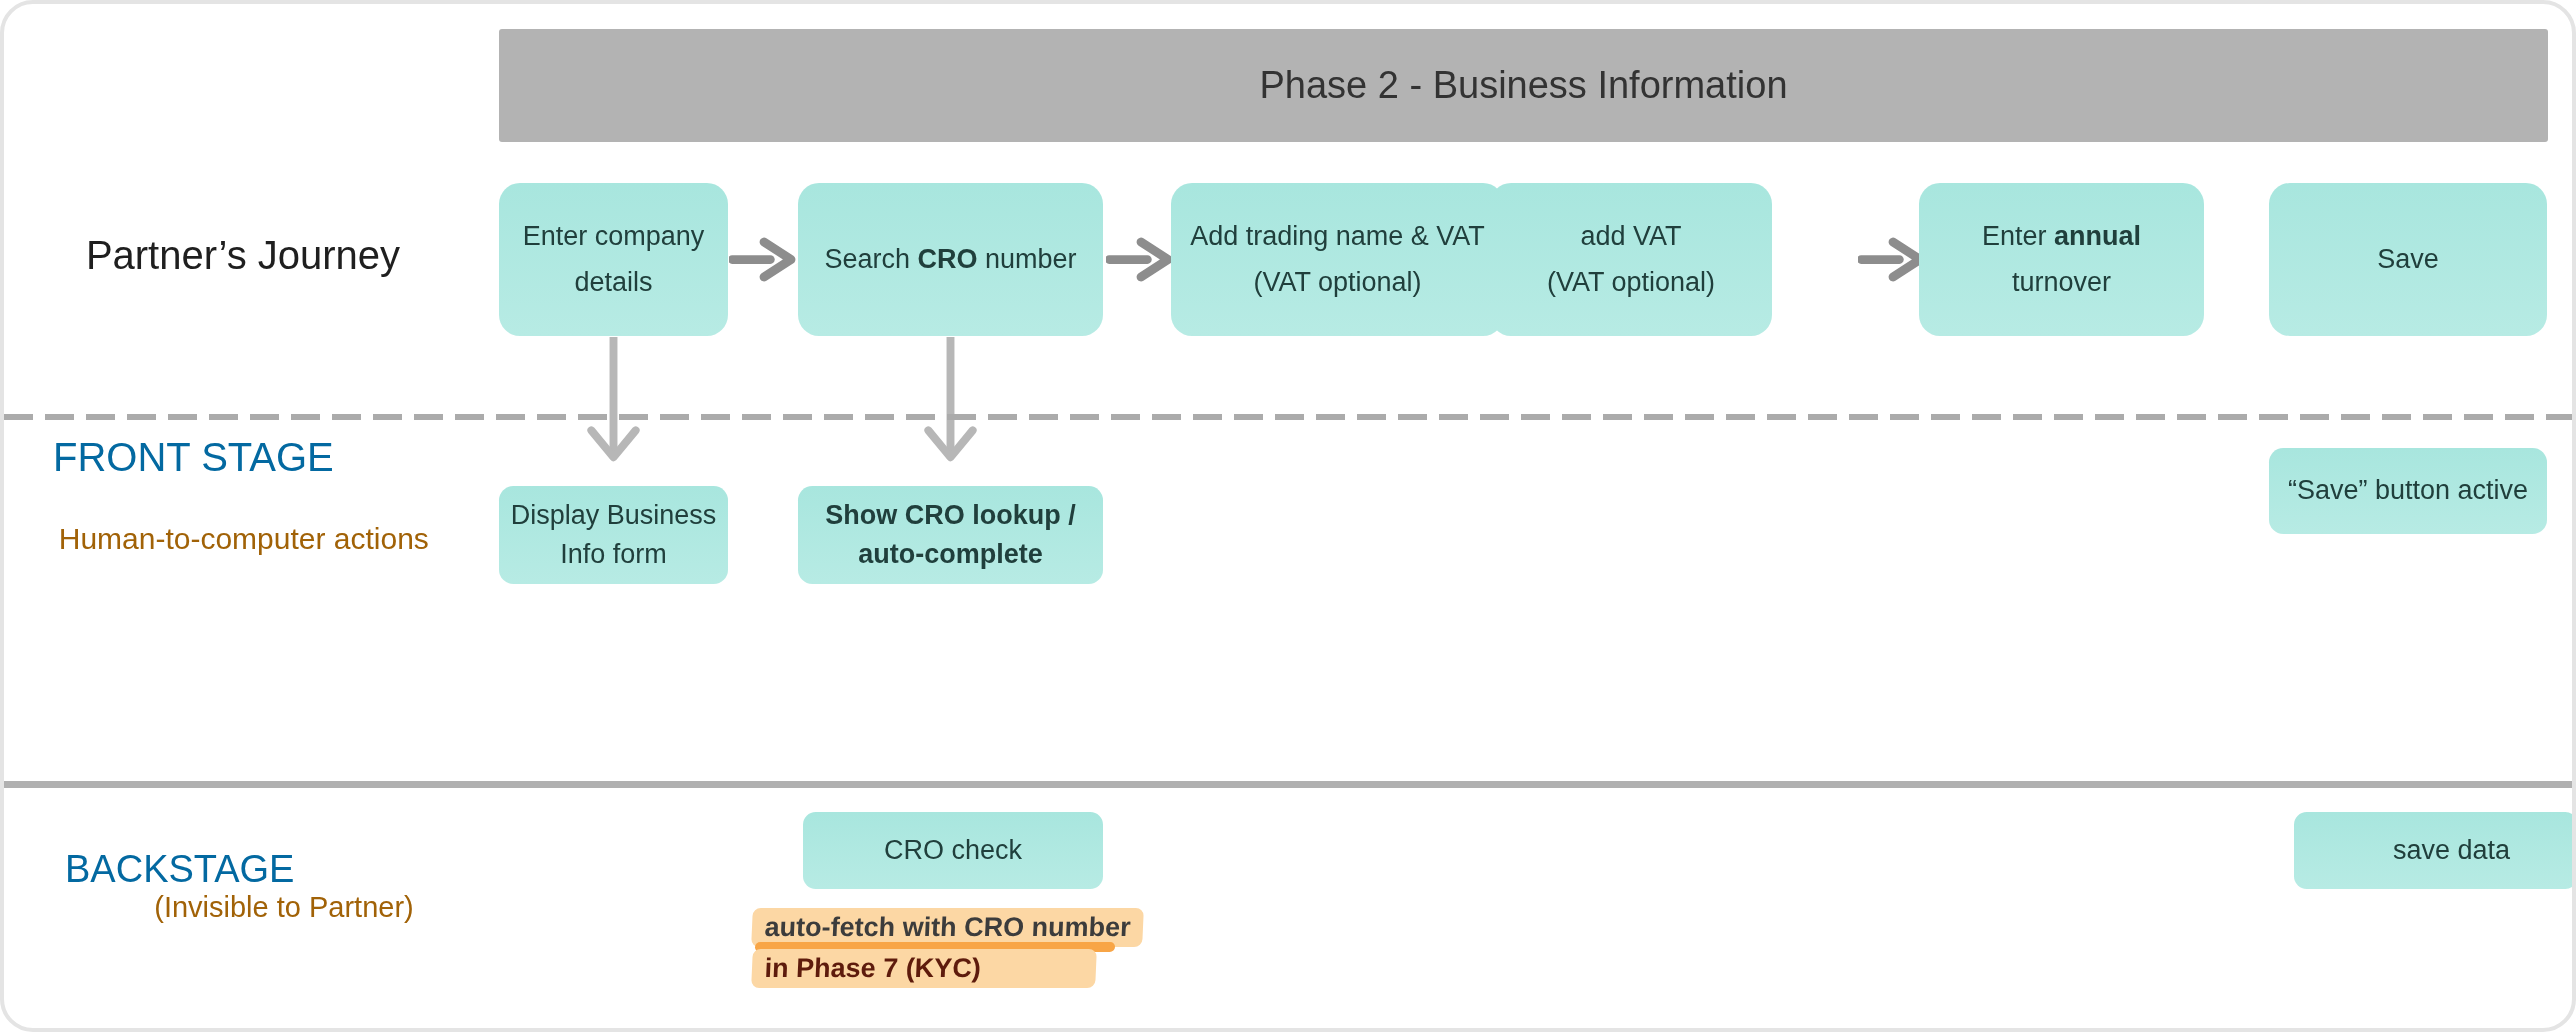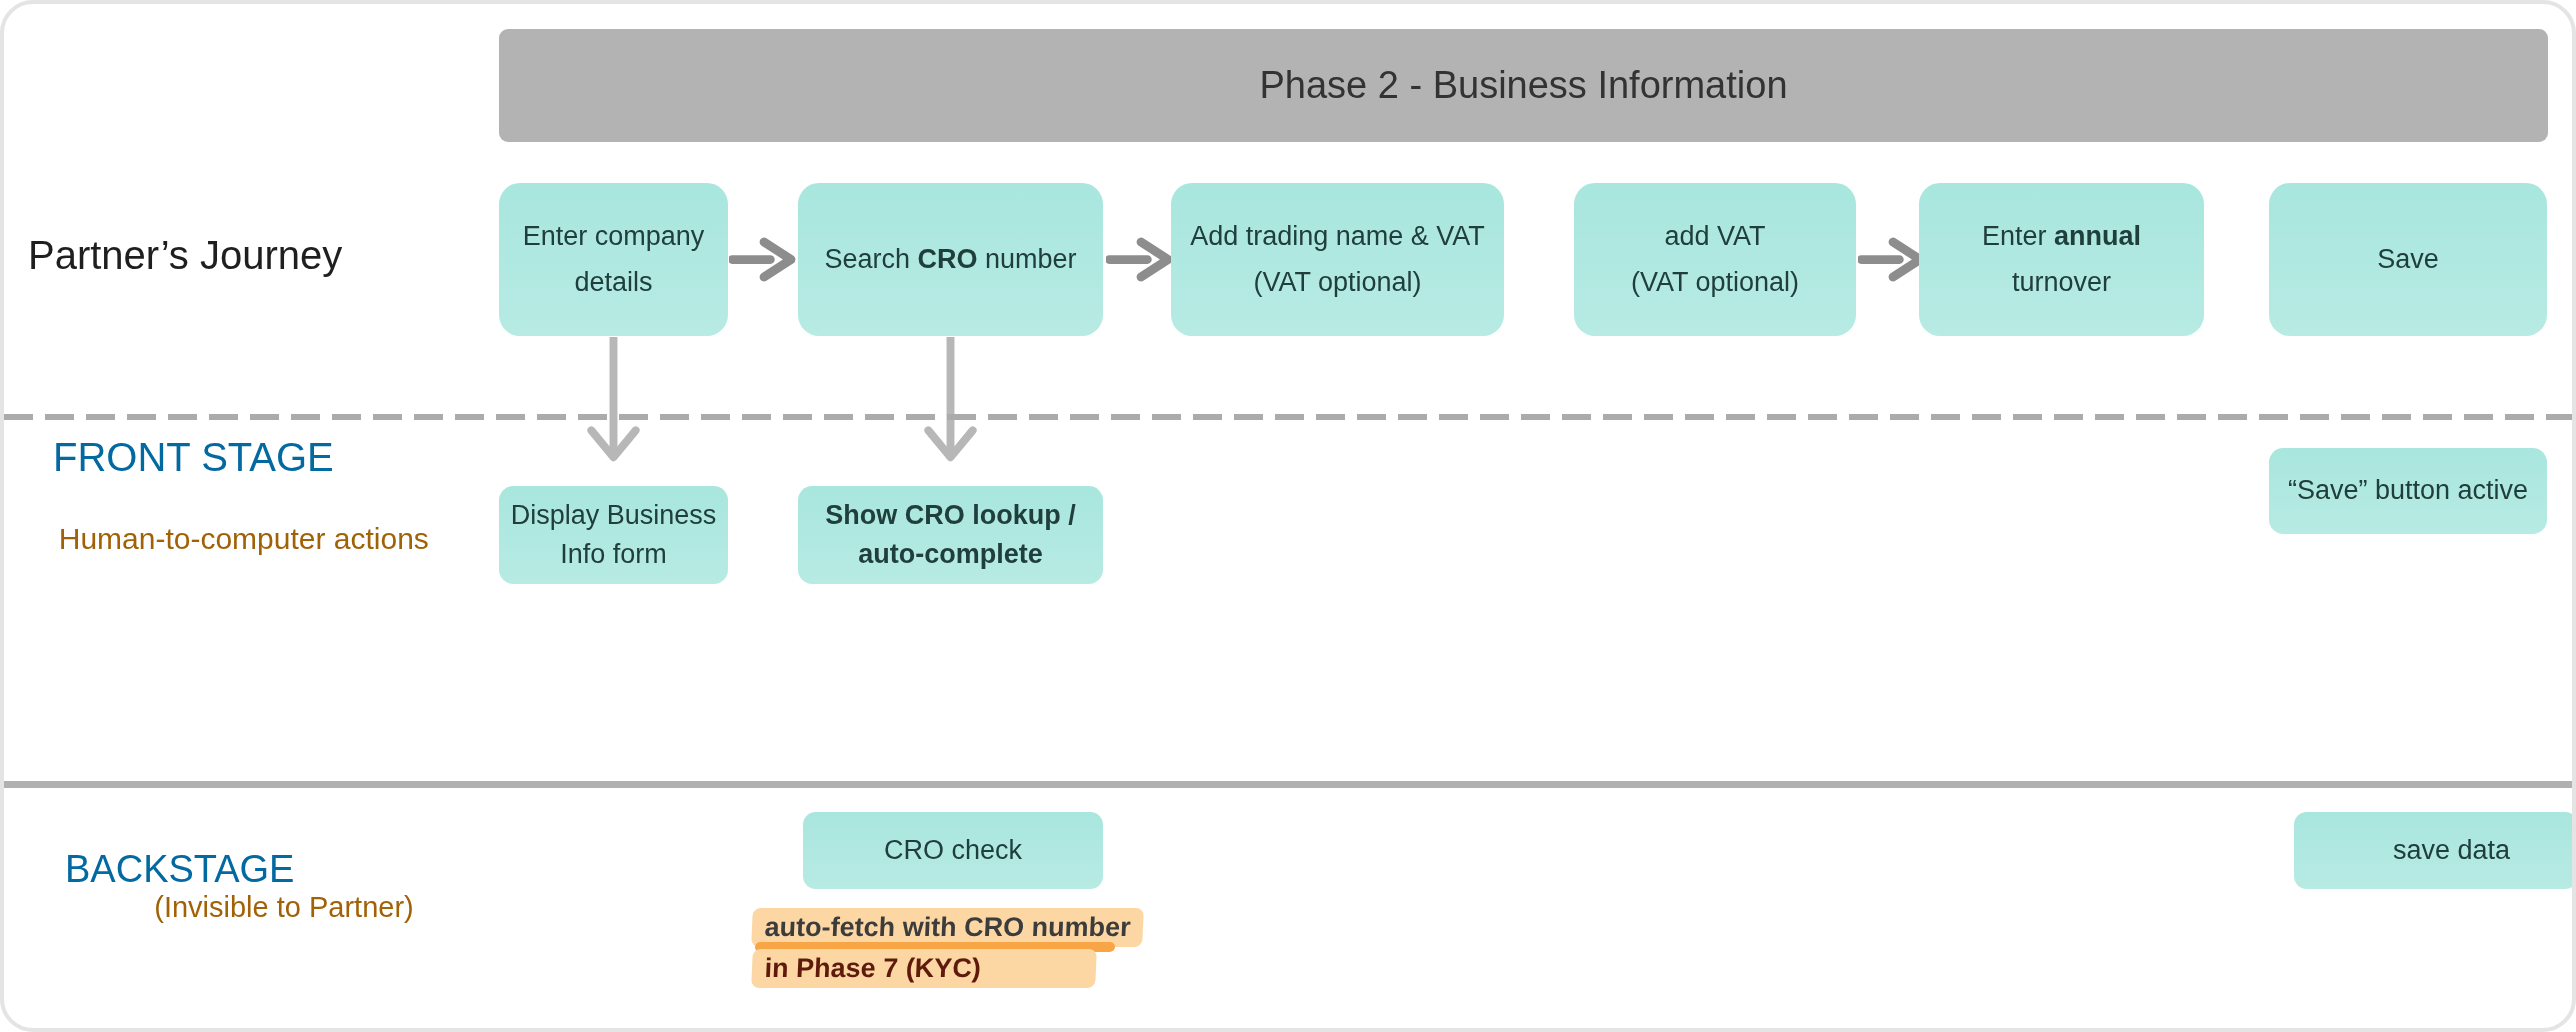--- a/index.html
+++ b/index.html
@@ -11,30 +11,30 @@
     border-radius:33px;
     box-sizing:border-box;
     overflow:hidden;
     font-family:"Liberation Sans", sans-serif;
   }
   .abs{position:absolute;}
 
   
   .phase-header{
     left:495px;top:25px;width:2049px;height:113px;
-    background:#b3b3b3;border-radius:9px;
+    background:#b3b3b3;border-radius:3px;
     display:flex;align-items:center;justify-content:center;
   }
   .phase-header span{font-size:38px;font-weight:500;color:#333333;}
 
   
   .lane-label{font-weight:500;color:#0369a1;text-align:left;}
   .lane-sublabel{color:#a16207;text-align:center;margin-top:35px;}
   .journey-label{
-    left:24px;top:229px;width:430px;text-align:left;
+    left:24px;top:229px;width:430px;text-align:center;
     font-size:40px;font-weight:500;color:#1f1f1f;
   }
 
   
   .tealbox{
     background:linear-gradient(180deg,#a8e6de 0%,#b7ebe4 100%);
     display:flex;flex-direction:column;align-items:center;justify-content:center;
     text-align:center;color:#203f3c;font-size:27px;line-height:1.7;
   }
   .jbox{top:179px;height:153px;border-radius:21px;}
@@ -103,21 +103,21 @@
       <path d="M4 32 H52" stroke="#8d8d8d" stroke-width="11" stroke-linecap="round" fill="none"></path>
       <path d="M44 10 L78 32 L44 54" stroke="#8d8d8d" stroke-width="11" stroke-linecap="round" stroke-linejoin="round" fill="none"></path>
     </svg>
   </div>
 
   <div class="abs tealbox jbox" style="left:1167px;width:333px;">
     <div>Add trading name &amp; VAT</div>
     <div>(VAT optional)</div>
   </div>
 
-  <div class="abs tealbox jbox" style="left:1570px;width:282px;">
+  <div class="abs tealbox jbox" style="left:1486px;width:282px;">
     <div>add VAT</div>
     <div>(VAT optional)</div>
   </div>
 
   <div class="abs" style="left:1854px;top:230px;">
     <svg width="70" height="51" viewBox="0 0 88 64">
       <path d="M4 32 H52" stroke="#8d8d8d" stroke-width="11" stroke-linecap="round" fill="none"></path>
       <path d="M44 10 L78 32 L44 54" stroke="#8d8d8d" stroke-width="11" stroke-linecap="round" stroke-linejoin="round" fill="none"></path>
     </svg>
   </div>

